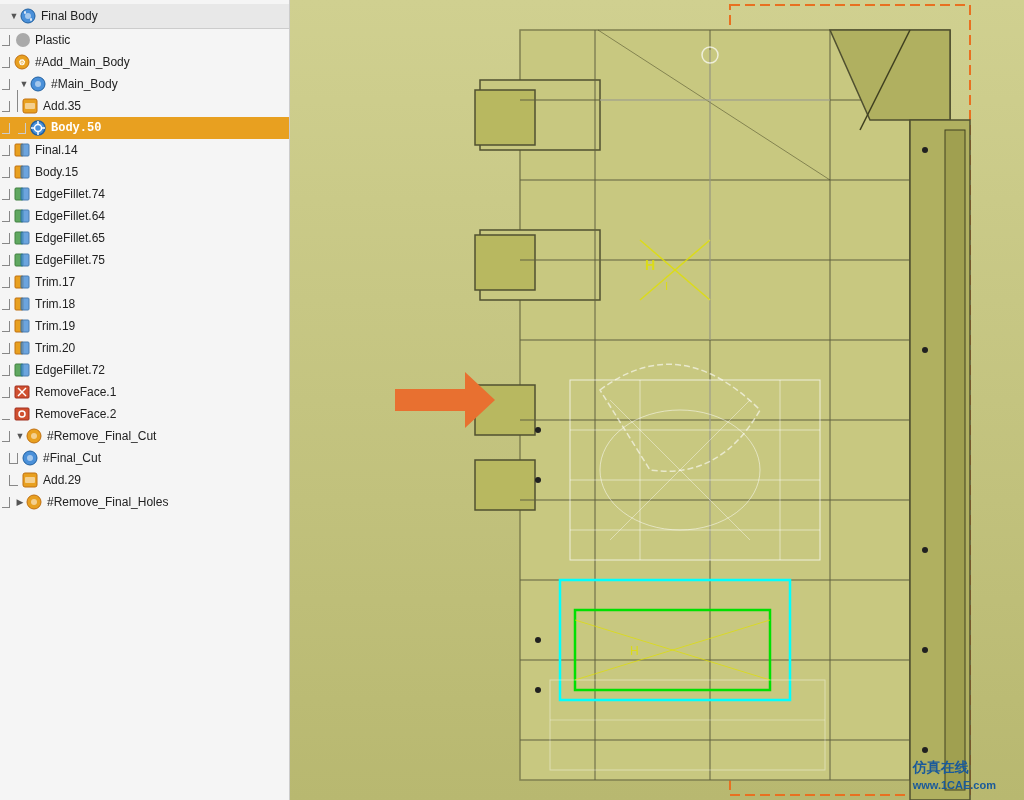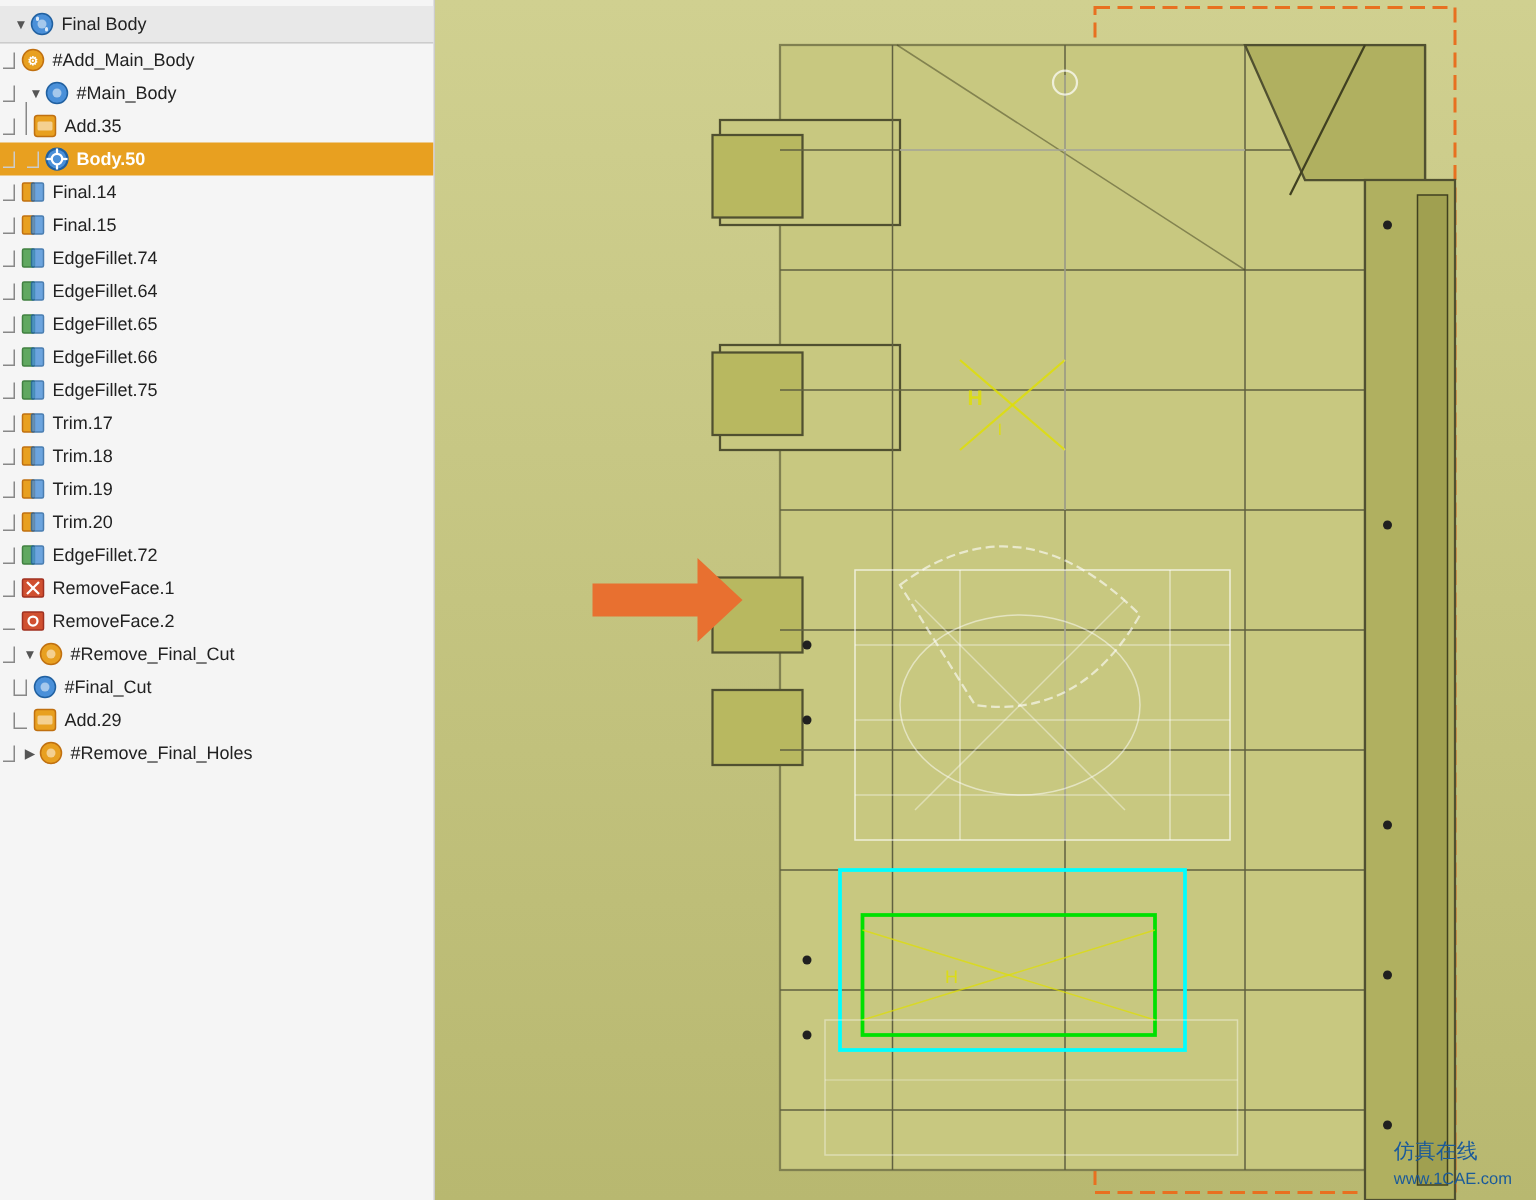--- a/index.html
+++ b/index.html
@@ -122,24 +122,24 @@
       color: rgba(200, 180, 150, 0.35);
       z-index: 5;
       pointer-events: none;
       letter-spacing: 2px;
     }
 
     
     .watermark-bottom {
       position: absolute;
       bottom: 8px;
-      right: 16px;
+      right: 28px;
       font-size: 13px;
       color: #1a5a9a;
-      font-weight: normal;
+      font-weight: bold;
       z-index: 10;
     }
 
     
     .cad-svg {
       position: absolute;
       top: 0;
       left: 0;
       width: 100%;
       height: 100%;
@@ -165,20 +165,21 @@
       display: flex;
       align-items: center;
       padding: 3px 4px;
       min-height: 24px;
       background: #e8e8e8;
       border-bottom: 1px solid #ccc;
     }
 
     .body-selected-row {
       background: #e8a020 !important;
+      font-family: Liberation Mono, monospace;
     }
 
     .body-selected-row .item-label {
       color: white !important;
       font-weight: bold;
     }
   </style>
 </head>
 <body>
 
@@ -192,20 +193,28 @@
         <svg class="svg-icon" viewBox="0 0 16 16">
           <circle cx="8" cy="8" r="7" fill="#4a90d9" stroke="#2060a0" stroke-width="1"></circle>
           <circle cx="8" cy="8" r="3" fill="#fff" opacity="0.5"></circle>
           <rect x="4" y="3" width="2" height="3" rx="1" fill="#fff" opacity="0.8"></rect>
           <rect x="10" y="10" width="2" height="3" rx="1" fill="#fff" opacity="0.8"></rect>
         </svg>
       </span>
       <span class="item-label">Final Body</span>
     </div>
 
+    <div class="tree-row">
+      <span style="width:8px;flex-shrink:0;border-right:1px solid #888;height:11px;border-bottom:1px solid #888;margin-top:0px;"></span>
+      <span style="width:4px;flex-shrink:0;"></span>
+      <span class="tree-icon">
+        <div class="icon-plastic"></div>
+      </span>
+      <span class="item-label">Plastic</span>
+    </div>
 
     <div class="tree-row">
       <span style="width:8px;flex-shrink:0;border-right:1px solid #888;height:11px;border-bottom:1px solid #888;margin-top:0px;"></span>
       <span style="width:4px;flex-shrink:0;"></span>
       <span class="tree-icon">
         <svg class="svg-icon" viewBox="0 0 16 16">
           <circle cx="8" cy="8" r="7" fill="#e8a020" stroke="#c07010" stroke-width="1"></circle>
           <text x="8" y="11" text-anchor="middle" font-size="8" fill="white" font-weight="bold">⚙</text>
         </svg>
       </span>
@@ -270,21 +279,21 @@
 
     <div class="tree-row">
       <span style="width:8px;flex-shrink:0;border-right:1px solid #888;height:11px;border-bottom:1px solid #888;"></span>
       <span style="width:4px;"></span>
       <span class="tree-icon">
         <svg class="svg-icon" viewBox="0 0 16 16">
           <rect x="1" y="2" width="8" height="12" rx="1" fill="#e8a020" stroke="#c07010" stroke-width="1"></rect>
           <rect x="7" y="2" width="8" height="12" rx="1" fill="#4a90d9" stroke="#2060a0" stroke-width="1" opacity="0.8"></rect>
         </svg>
       </span>
-      <span class="item-label">Final.15</span>
+      <span class="item-label">Body.15</span>
     </div>
 
     <div class="tree-row">
       <span style="width:8px;flex-shrink:0;border-right:1px solid #888;height:11px;border-bottom:1px solid #888;"></span>
       <span style="width:4px;"></span>
       <span class="tree-icon">
         <svg class="svg-icon" viewBox="0 0 16 16">
           <rect x="1" y="2" width="8" height="12" rx="1" fill="#60a860" stroke="#408040" stroke-width="1"></rect>
           <rect x="7" y="2" width="8" height="12" rx="1" fill="#4a90d9" stroke="#2060a0" stroke-width="1" opacity="0.8"></rect>
         </svg>
@@ -309,31 +318,20 @@
       <span style="width:4px;"></span>
       <span class="tree-icon">
         <svg class="svg-icon" viewBox="0 0 16 16">
           <rect x="1" y="2" width="8" height="12" rx="1" fill="#60a860" stroke="#408040" stroke-width="1"></rect>
           <rect x="7" y="2" width="8" height="12" rx="1" fill="#4a90d9" stroke="#2060a0" stroke-width="1" opacity="0.8"></rect>
         </svg>
       </span>
       <span class="item-label">EdgeFillet.65</span>
     </div>
 
-    <div class="tree-row">
-      <span style="width:8px;flex-shrink:0;border-right:1px solid #888;height:11px;border-bottom:1px solid #888;"></span>
-      <span style="width:4px;"></span>
-      <span class="tree-icon">
-        <svg class="svg-icon" viewBox="0 0 16 16">
-          <rect x="1" y="2" width="8" height="12" rx="1" fill="#60a860" stroke="#408040" stroke-width="1"></rect>
-          <rect x="7" y="2" width="8" height="12" rx="1" fill="#4a90d9" stroke="#2060a0" stroke-width="1" opacity="0.8"></rect>
-        </svg>
-      </span>
-      <span class="item-label">EdgeFillet.66</span>
-    </div>
 
     <div class="tree-row">
       <span style="width:8px;flex-shrink:0;border-right:1px solid #888;height:11px;border-bottom:1px solid #888;"></span>
       <span style="width:4px;"></span>
       <span class="tree-icon">
         <svg class="svg-icon" viewBox="0 0 16 16">
           <rect x="1" y="2" width="8" height="12" rx="1" fill="#60a860" stroke="#408040" stroke-width="1"></rect>
           <rect x="7" y="2" width="8" height="12" rx="1" fill="#4a90d9" stroke="#2060a0" stroke-width="1" opacity="0.8"></rect>
         </svg>
       </span>

